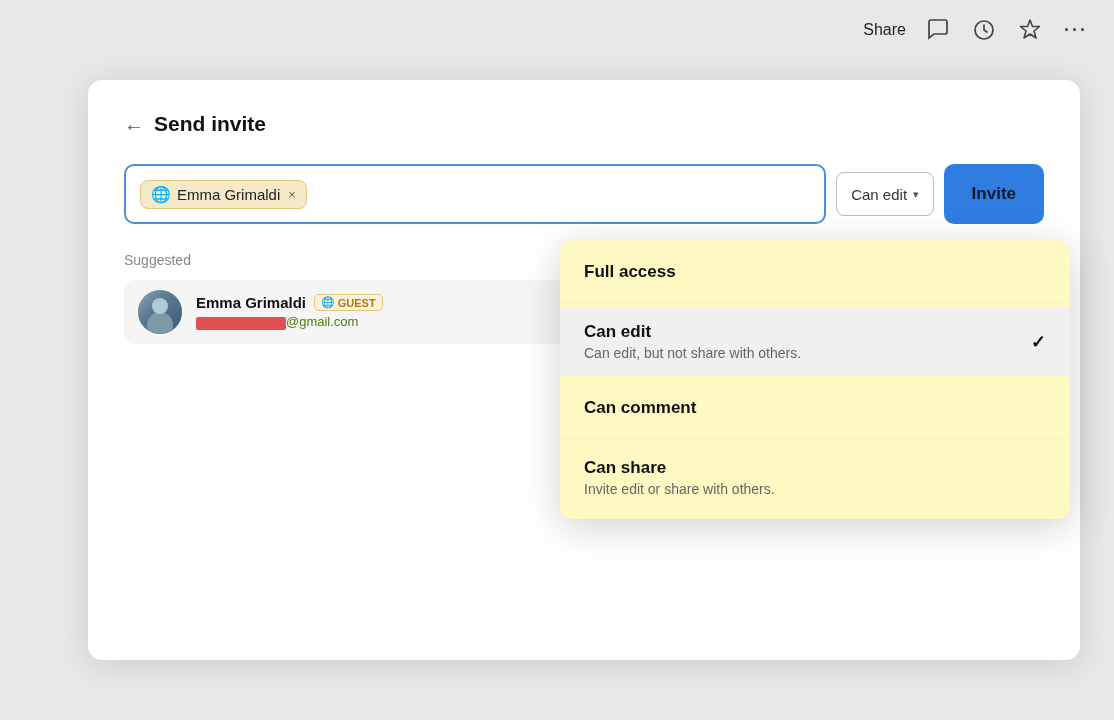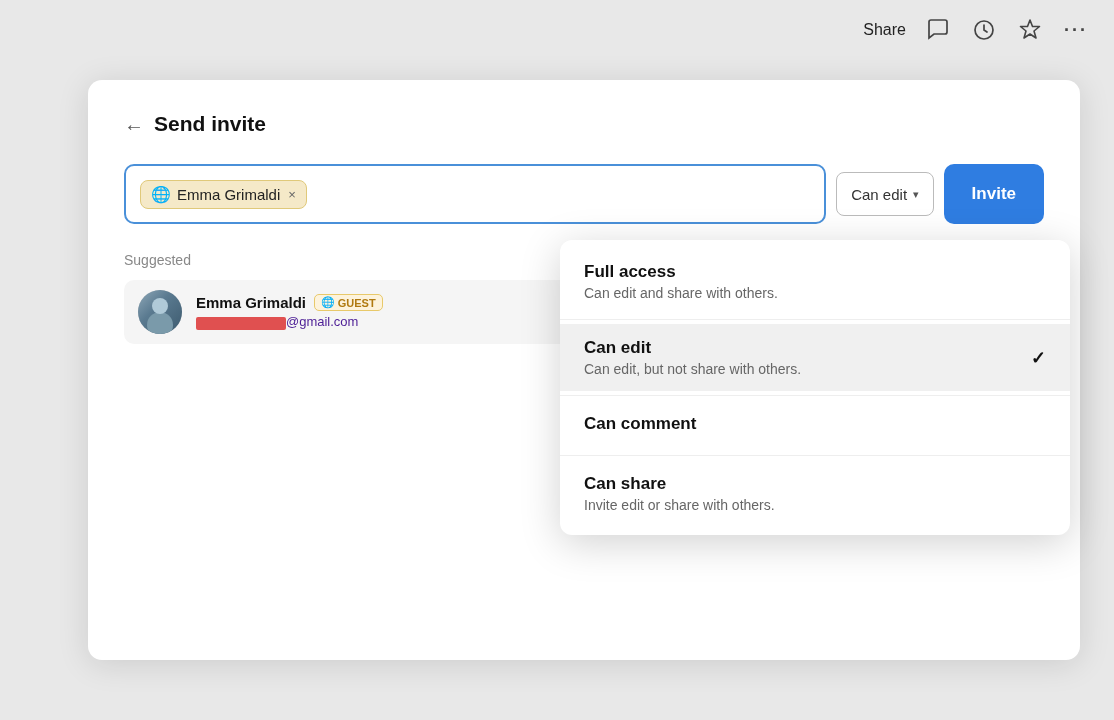--- a/index.html
+++ b/index.html
@@ -131,21 +131,21 @@
       margin-left: 10px;
       white-space: nowrap;
     }
     .permission-btn .chevron {
       font-size: 11px;
       color: #555;
     }
 
     .invite-btn {
       background: #2f7de1;
-      color: #ffffff;
+      color: #0f172a;
       border: none;
       border-radius: 10px;
       padding: 0 28px;
       font-size: 17px;
       font-weight: 600;
       cursor: pointer;
       margin-left: 10px;
       height: 60px;
       align-self: center;
       white-space: nowrap;
@@ -235,38 +235,38 @@
       display: flex;
       align-items: center;
       gap: 3px;
     }
     .guest-badge-globe {
       font-size: 11px;
       color: #c8a024;
     }
     .suggestion-email {
       font-size: 13px;
-      color: #4c1d95;
+      color: #4d7c0f;
     }
     .email-redacted {
       display: inline-block;
       width: 90px;
       height: 13px;
       background: #e05050;
       border-radius: 2px;
       vertical-align: middle;
     }
 
     
     .dropdown-menu {
       position: absolute;
       top: 240px;
       left: 560px;
       width: 510px;
-      background: #ffffff;
+      background: #fef9c3;
       border-radius: 12px;
       box-shadow: 0 8px 40px rgba(0,0,0,0.18);
       padding: 8px 0;
       z-index: 100;
     }
     .dropdown-item {
       padding: 14px 24px;
       cursor: pointer;
       position: relative;
     }
@@ -361,21 +361,20 @@
         <span class="email-redacted"></span><span>@gmail.com</span>
       </div>
     </div>
   </div>
 </div>
 
 <div class="dropdown-menu">
 
   <div class="dropdown-item">
     <div class="dropdown-item-title">Full access</div>
-    <div class="dropdown-item-desc">Can edit and share with others.</div>
   </div>
   <hr class="dropdown-divider">
 
   <div class="dropdown-item selected">
     <div class="dropdown-item-title">Can edit</div>
     <div class="dropdown-item-desc">Can edit, but not share with others.</div>
     <span class="check-icon">✓</span>
   </div>
   <hr class="dropdown-divider">
 

